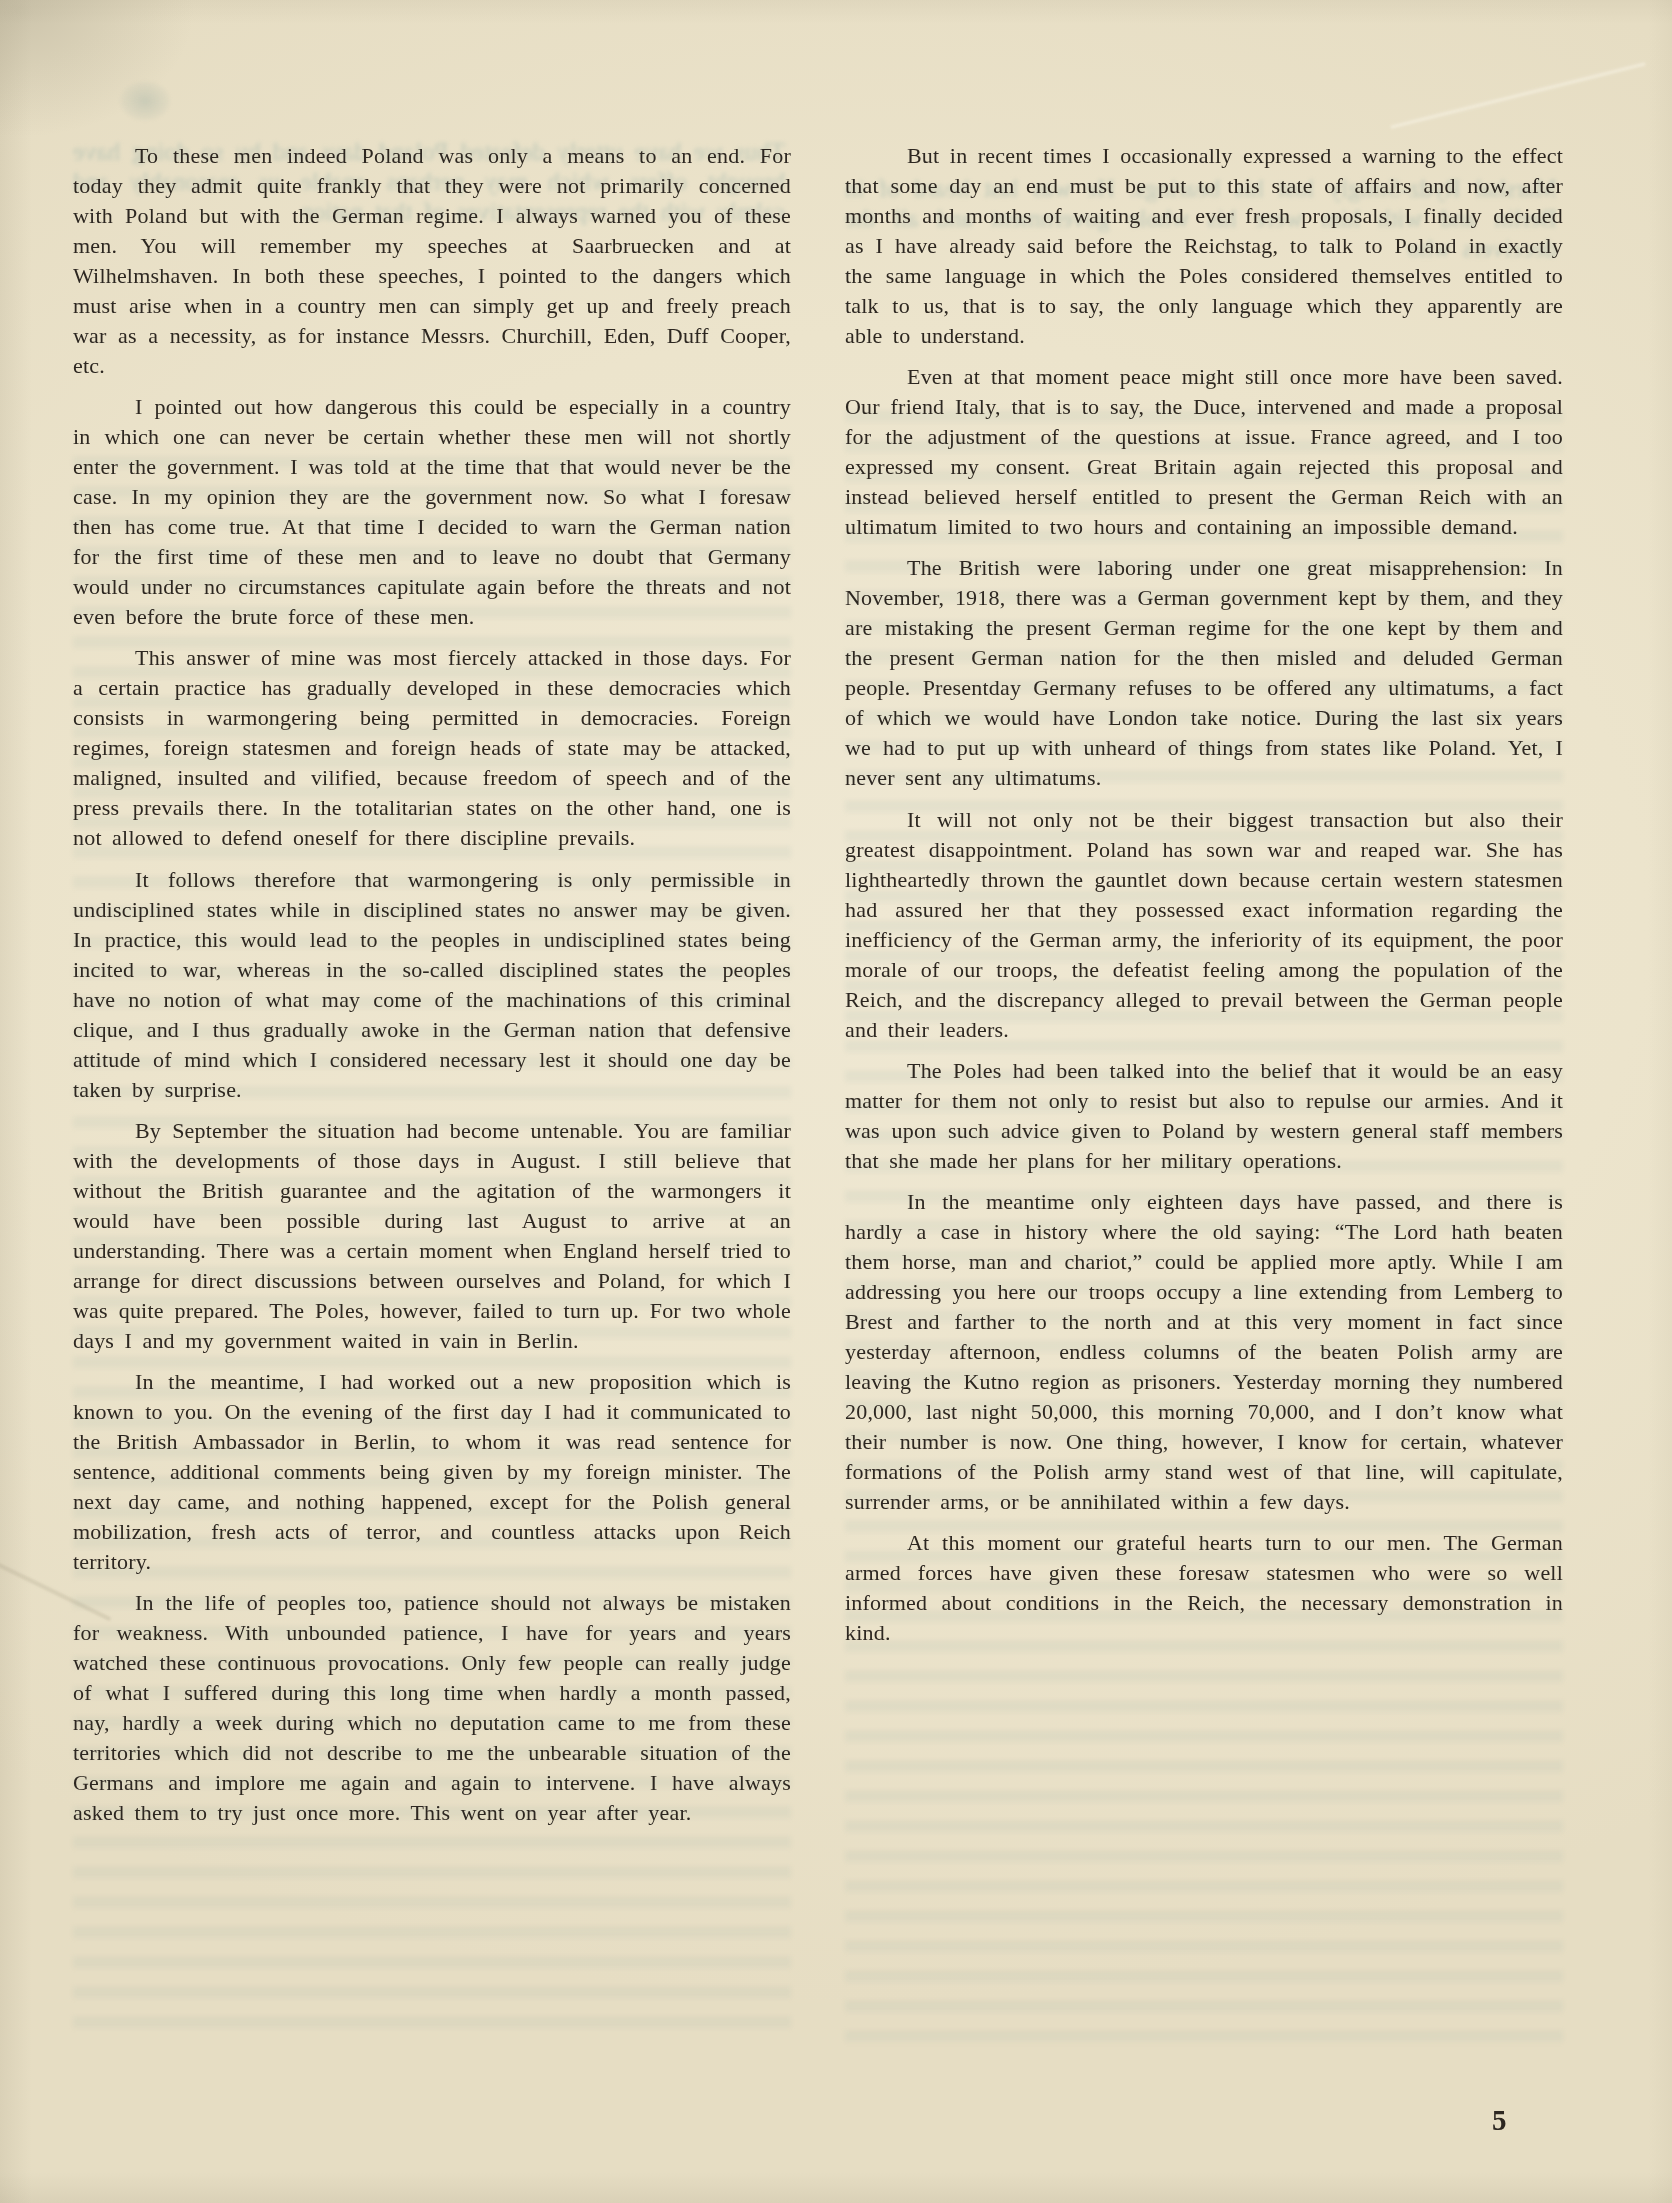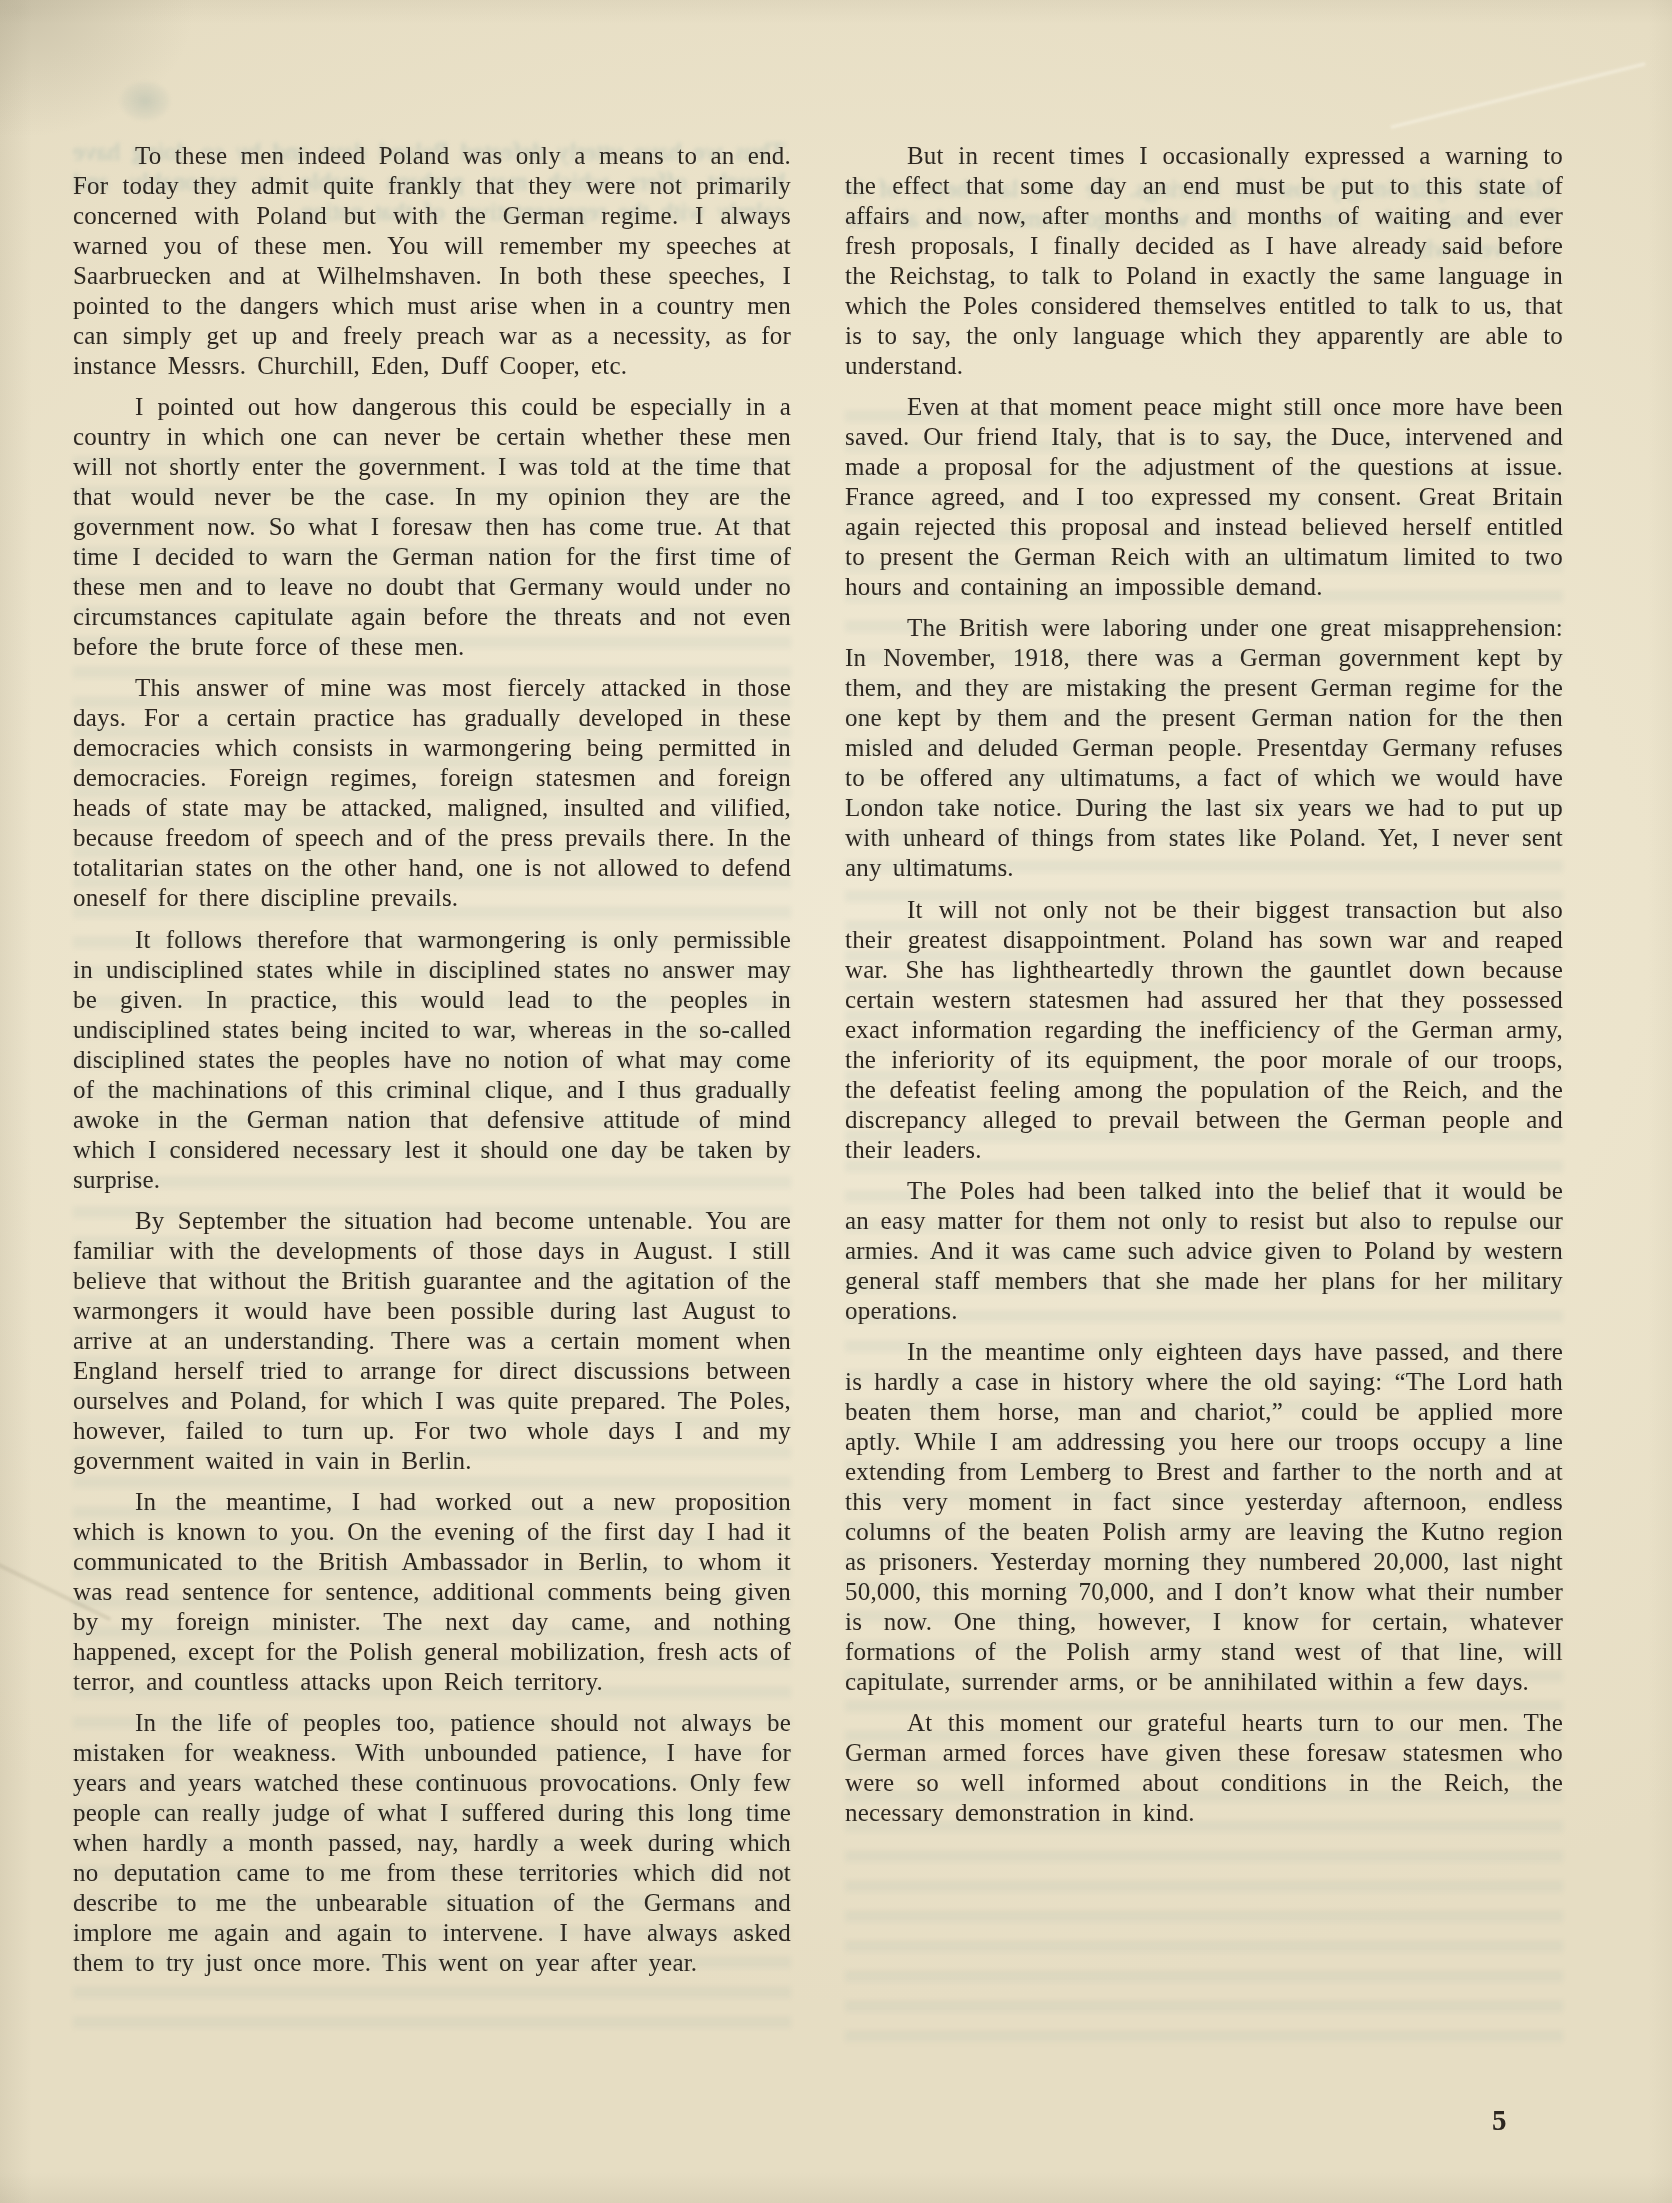--- a/index.html
+++ b/index.html
@@ -12,21 +12,21 @@
       linear-gradient(to right, rgba(110,100,75,0.10), rgba(110,100,75,0) 32px),
       linear-gradient(to left, rgba(110,100,75,0.05), rgba(110,100,75,0) 24px),
       linear-gradient(to bottom, rgba(110,100,75,0.07), rgba(110,100,75,0) 24px),
       linear-gradient(to top, rgba(110,100,75,0.10), rgba(110,100,75,0) 32px),
       radial-gradient(1405px 1077px at 52% 42%, #efe8d3 0%, #ece4cc 55%, #e6ddc3 100%);
     font-family:"Liberation Serif","DejaVu Serif",serif;
   }
   .col{
     position:absolute;top:141px;width:718px;
     color:#2d2721;
-    font-size:25px;line-height:30px;
+    font-size:22px;line-height:30px;
     text-align:justify;
     hyphens:auto;
   }
   .col p{margin:0 0 11.2px 0;text-indent:62px;word-spacing:4.7px;letter-spacing:0.2px;}
   .col.left{left:73px;}
   .col.right{left:845px;}
   .page-number{
     position:absolute;left:1492px;top:2104px;
     font-size:29px;font-weight:bold;color:#2d2721;
   }
@@ -93,21 +93,21 @@
     <p>By September the situation had become untenable. You are familiar with the developments of those days in August.  I still believe that without the British guarantee and the agitation of the warmongers it would have been possible during last August to arrive at an understanding.  There was a certain moment when England herself tried to arrange for direct discussions between ourselves and Poland, for which I was quite prepared.  The Poles, however, failed to turn up.  For two whole days I and my government waited in vain in Berlin.</p>
     <p>In the meantime, I had worked out a new proposition which is known to you.  On the evening of the first day I had it communicated to the British Ambassador in Berlin, to whom it was read sentence for sentence, additional comments being given by my foreign minister.  The next day came, and nothing happened, except for the Polish general mobilization, fresh acts of terror, and countless attacks upon Reich territory.</p>
     <p>In the life of peoples too, patience should not always be mistaken for weakness.  With unbounded patience, I have for years and years watched these continuous provocations.  Only few people can really judge of what I suffered during this long time when hardly a month passed, nay, hardly a week during which no deputation came to me from these territories which did not describe to me the unbearable situation of the Germans and implore me again and again to intervene.  I have always asked them to try just once more.  This went on year after year.</p>
   </div>
 
   <div class="col right">
     <p>But in recent times I occasionally expressed a warning to the effect that some day an end must be put to this state of affairs and now, after months and months of waiting and ever fresh proposals, I finally decided as I have already said before the Reichstag, to talk to Poland in exactly the same language in which the Poles considered themselves entitled to talk to us, that is to say, the only language which they apparently are able to understand.</p>
     <p>Even at that moment peace might still once more have been saved.  Our friend Italy, that is to say, the Duce, intervened and made a proposal for the adjustment of the questions at issue.  France agreed, and I too expressed my consent.  Great Britain again rejected this proposal and instead believed herself entitled to present the German Reich with an ultimatum limited to two hours and containing an impossible demand.</p>
     <p>The British were laboring under one great misapprehension: In November, 1918, there was a German government kept by them, and they are mistaking the present German regime for the one kept by them and the present German nation for the then misled and deluded German people.  Presentday Germany refuses to be offered any ultimatums, a fact of which we would have London take notice.  During the last six years we had to put up with unheard of things from states like Poland. Yet, I never sent any ultimatums.</p>
     <p>It will not only not be their biggest transaction but also their greatest disappointment. Poland has sown war and reaped war.  She has lightheartedly thrown the gauntlet down because certain western statesmen had assured her that they possessed exact information regarding the inefficiency of the German army, the inferiority of its equipment, the poor morale of our troops, the defeatist feeling among the population of the Reich, and the discrepancy alleged to prevail between the German people and their leaders.</p>
-    <p>The Poles had been talked into the belief that it would be an easy matter for them not only to resist but also to repulse our armies.  And it was came such advice given to Poland by western general staff members that she made her plans for her military operations.</p>
+    <p>The Poles had been talked into the belief that it would be an easy matter for them not only to resist but also to repulse our armies.  And it was upon such advice given to Poland by western general staff members that she made her plans for her military operations.</p>
     <p>In the meantime only eighteen days have passed, and there is hardly a case in history where the old saying: “The Lord hath beaten them horse, man and chariot,” could be applied more aptly. While I am addressing you here our troops occupy a line extending from Lemberg to Brest and farther to the north and at this very moment in fact since yesterday afternoon, endless columns of the beaten Polish army are leaving the Kutno region as prisoners.  Yesterday morning they numbered 20,000, last night 50,000, this morning 70,000, and I don’t know what their number is now.  One thing, however, I know for certain, whatever formations of the Polish army stand west of that line, will capitulate, surrender arms, or be annihilated within a few days.</p>
     <p>At this moment our grateful hearts turn to our men. The German armed forces have given these foresaw statesmen who were so well informed about conditions in the Reich, the necessary demonstration in kind.</p>
   </div>
 
   <div class="page-number">5</div>
 
 </div>
 
 
 </body></html>

